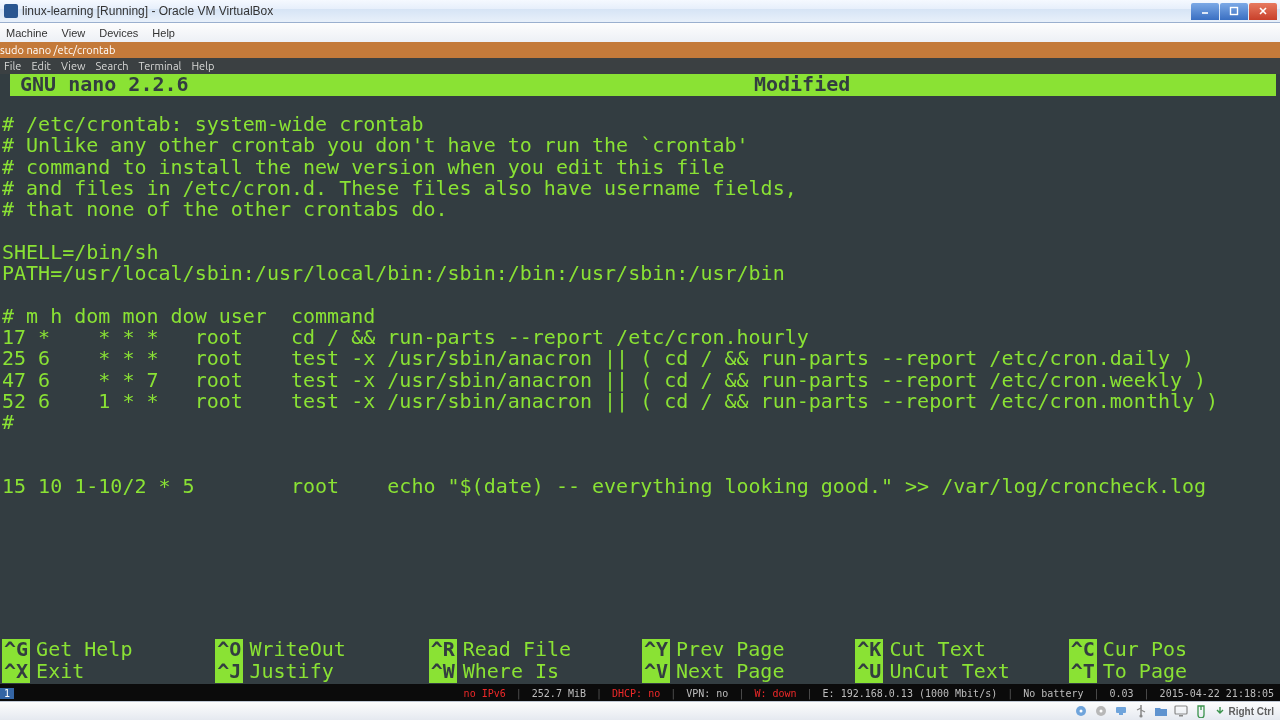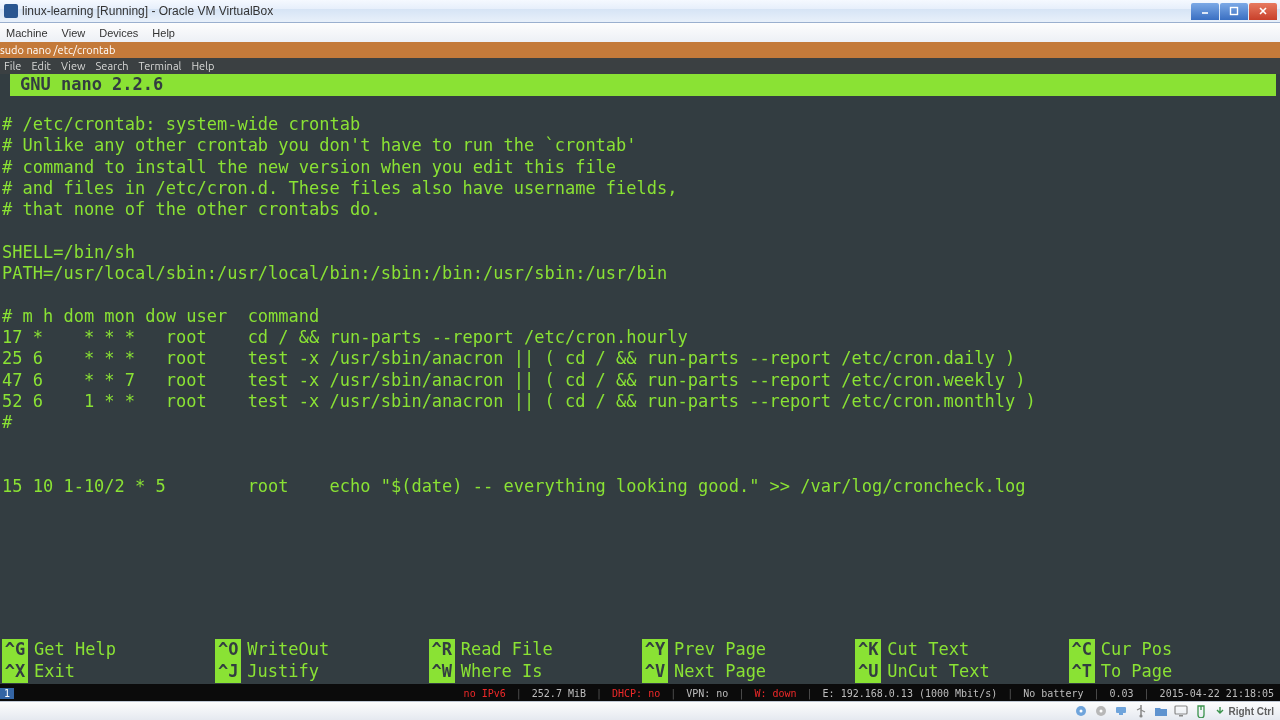--- a/index.html
+++ b/index.html
@@ -91,21 +91,21 @@
     font-family: Ubuntu, sans-serif;
   }
   
   .nano {
     position:absolute;
     top: 32px;
     left:0; right:0;
     bottom: 18px; 
     background: #333d41;
     color: #8ae234;
-    font-size: 17px;
+    font-size: 20px;
     line-height: 21.3px;
     font-family: "DejaVu Sans Mono","Consolas",monospace;
   }
   .nano-headerbar {
     background: #8ae234;
     color: #333d41;
     font-weight: bold;
     display:flex;
     height: 22px;
     align-items:center;
@@ -243,20 +243,21 @@
     <span>Edit</span>
     <span>View</span>
     <span>Search</span>
     <span>Terminal</span>
     <span>Help</span>
   </div>
 
   <div class="nano">
     <div class="nano-headerbar">
       <div class="left">GNU nano 2.2.6</div>
+      <div class="right">Modified</div>
     </div>
     <div class="nano-body" id="nano-body"># /etc/crontab: system-wide crontab
 # Unlike any other crontab you don't have to run the `crontab'
 # command to install the new version when you edit this file
 # and files in /etc/cron.d. These files also have username fields,
 # that none of the other crontabs do.
 
 SHELL=/bin/sh
 PATH=/usr/local/sbin:/usr/local/bin:/sbin:/bin:/usr/sbin:/usr/bin
 

